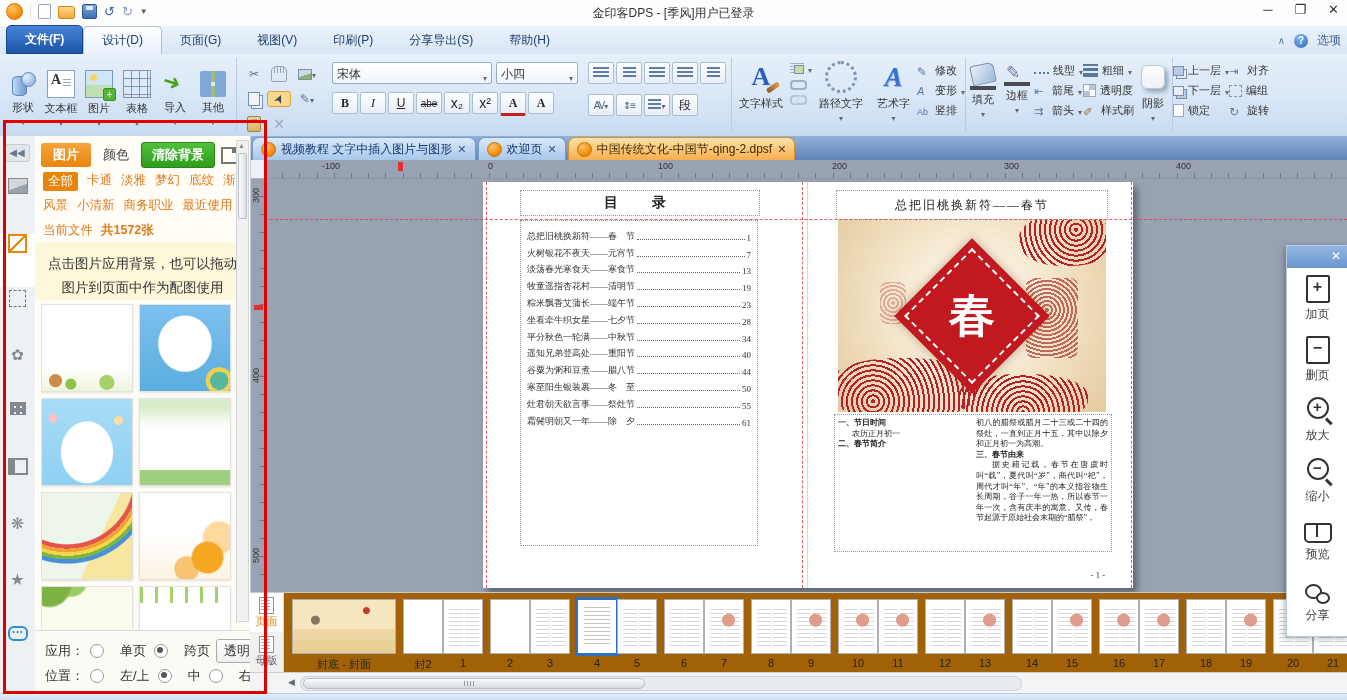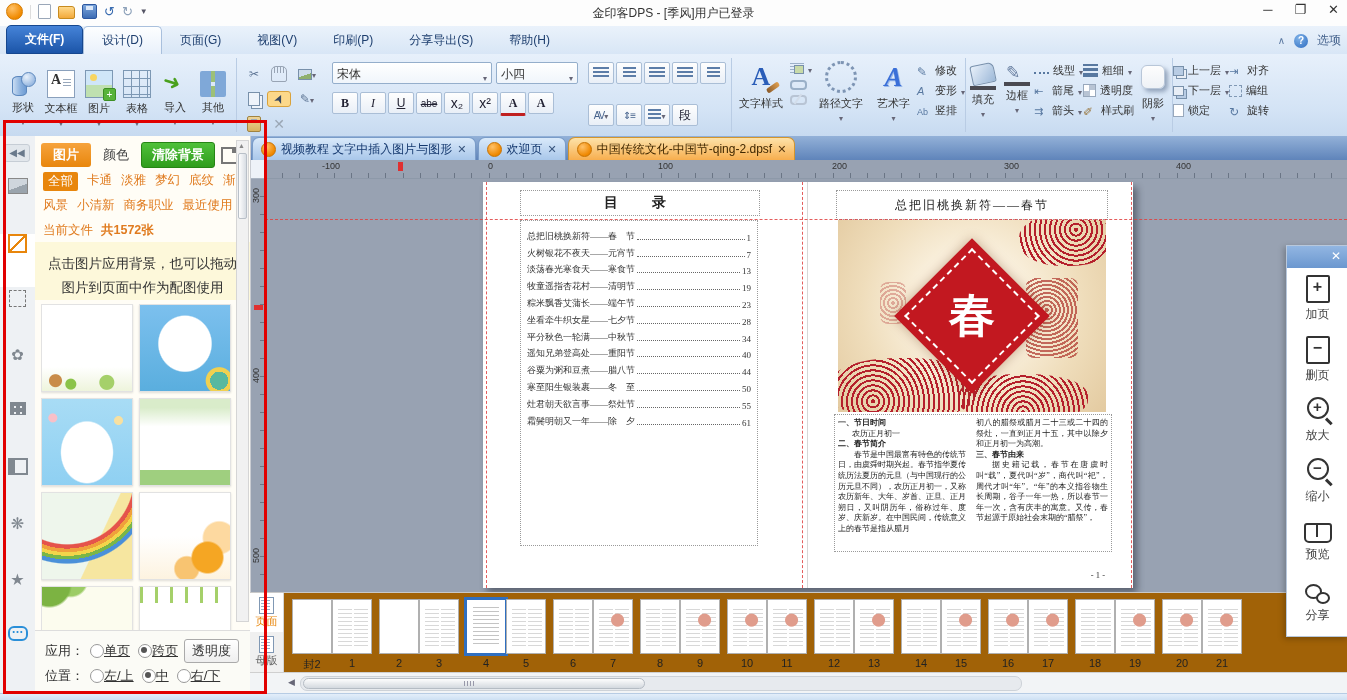--- a/index.html
+++ b/index.html
@@ -69,21 +69,21 @@
   .fmt-row{display:flex;gap:2px;margin-top:4px;}
   .fbtn{min-width:20px;height:20px;background:linear-gradient(#fefefe,#e9eff7);border:1px solid #aabed6;border-radius:2px;display:flex;align-items:center;justify-content:center;font-size:12px;color:#223;padding:0 2px;}
   .fb-b{font-weight:bold;font-family:"Liberation Serif",serif;}
   .fb-i{font-style:italic;font-family:"Liberation Serif",serif;}
   .fb-u{text-decoration:underline;}
   .fb-s{text-decoration:line-through;font-size:10px;}
   .fb-sub,.fb-sup{font-size:14px;}
   .fb-color{border-bottom:3px solid #c02020;line-height:13px;font-weight:bold;font-family:"Liberation Serif",serif;}
   .fb-fill{font-weight:bold;font-family:"Liberation Serif",serif;}
   
-  #grp-para{align-items:flex-start;gap:16px;padding-top:8px;}
+  #grp-para{align-items:flex-start;gap:6px;padding-top:8px;}
   .al{width:16px;height:12px;background:repeating-linear-gradient(#5c7da8 0 2px,transparent 2px 4px);}
   .al.short{background:repeating-linear-gradient(#5c7da8 0 2px,transparent 2px 4px);width:13px;}
   .spc{font-size:10px;color:#44618c;letter-spacing:-1px;}
   
   .bigbtn{display:flex;flex-direction:column;align-items:center;justify-content:flex-start;padding:6px 7px 2px;}
   .big-ic{height:34px;display:flex;align-items:center;justify-content:center;}
   .big-label{font-size:11px;color:#333;margin-top:2px;}
   .ic-tstyle{font-size:26px;font-weight:bold;color:#2a5db8;font-family:"Liberation Serif",serif;position:relative;}
   .ic-tstyle::after{content:"";position:absolute;right:-10px;bottom:2px;width:14px;height:5px;background:linear-gradient(90deg,#8a5a2a,#e0a050);border-radius:2px;transform:rotate(-35deg);}
   .ic-path{width:26px;height:26px;border:3px dotted #7e95b4;border-radius:50%;}
@@ -227,21 +227,21 @@
   .bg5{background:radial-gradient(circle at 28% -18%,transparent 55%,#e5534b 56% 59%,#f0a03c 59% 62%,#f3d54a 62% 65%,#7ab648 65% 68%,#4a90d9 68% 71%,transparent 72%),linear-gradient(115deg,transparent 60%,#f6e6a0 61%),#eef6ec;}
   .bg6{background:radial-gradient(circle at 75% 75%,#f5a623 0 16%,transparent 18%),radial-gradient(circle at 52% 88%,#f8c471 0 13%,transparent 15%),radial-gradient(circle at 88% 52%,#fdd9a0 0 17%,transparent 19%),linear-gradient(#fff 50%,#fdf3e0);}
   .bg7{background:radial-gradient(circle at 8% -2%,#7cb342 0 17%,transparent 19%),radial-gradient(circle at 32% -8%,#9ccc65 0 14%,transparent 16%),#fcfcee;}
   .bg8{background:repeating-linear-gradient(90deg,#a5d06a 0 3px,transparent 3px 15px) top/100% 16px no-repeat,#fff;}
   #panel-bottom{position:absolute;left:0;bottom:0;width:215px;height:62px;background:#fbfbf6;border-top:1px solid #ddd;font-size:13px;color:#333;}
   .pb-row{position:absolute;left:10px;display:flex;align-items:center;gap:6px;white-space:nowrap;}
   #pb-apply{top:8px;}
   #pb-pos{top:36px;}
   .radio{width:12px;height:12px;border:1px solid #999;border-radius:50%;background:#fff;display:inline-block;position:relative;flex:none;}
   .radio.checked::after{content:"";position:absolute;left:2px;top:2px;width:6px;height:6px;border-radius:50%;background:#555;}
-  .ropt{display:flex;align-items:center;gap:0;text-decoration:underline;}
+  .ropt{display:flex;align-items:center;gap:16px;}
   .opacity-btn{border:1px solid #aaa;border-radius:3px;background:linear-gradient(#fff,#eee);padding:2px 7px;font-size:13px;}
   #pscroll{position:absolute;right:1px;top:4px;width:11px;height:480px;background:#f1f1f1;border:1px solid #d5d5d5;}
   #pscroll .pthumb{position:absolute;left:1px;top:12px;width:7px;height:64px;background:linear-gradient(90deg,#fdfdfd,#d8dde3);border:1px solid #b9c0c8;border-radius:2px;}
   #pscroll .parrow{position:absolute;left:0;width:9px;text-align:center;font-size:7px;color:#888;}
 
   
   #red-rect{position:absolute;left:3px;top:120px;width:258px;height:568px;border:3px solid #e10000;z-index:60;pointer-events:none;}
 
   
   #rpanel{position:absolute;left:1286px;top:245px;width:61px;height:390px;background:#fff;border:1px solid #b8c8dc;box-shadow:-2px 2px 6px rgba(0,0,0,.25);z-index:40;}
@@ -724,21 +724,20 @@
         <div class="diamond">
           <div class="spring">春</div>
         </div>
       </div>
       <div class="tframe" id="pr-textf"></div>
       <div class="pcol" id="pcol1">
 
       <div class="ph">一、节日时间</div>
           <div class="pb ind">农历正月初一</div>
           <div class="ph">二、春节简介</div>
-          <div class="pb ind2">春节是中国最富有特色的传统节日，由虞舜时期兴起。春节指华夏传统历法夏历的元旦（与中国现行的公历元旦不同），农历正月初一，又称农历新年、大年、岁首、正旦、正月朔日，又叫阴历年，俗称过年、度岁、庆新岁。在中国民间，传统意义上的春节是指从腊月</div>
         </div>
       <div class="pcol" id="pcol2">
 
       <div class="pb">初八的腊祭或腊月二十三或二十四的祭灶，一直到正月十五，其中以除夕和正月初一为高潮。</div>
           <div class="ph">三、春节由来</div>
           <div class="pb ind2">据史籍记载，春节在唐虞时叫“载”，夏代叫“岁”，商代叫“祀”，周代才叫“年”。“年”的本义指谷物生长周期，谷子一年一热，所以春节一年一次，含有庆丰的寓意。又传，春节起源于原始社会末期的“腊祭”，</div>
         </div>
       <div id="pr-pageno">- 1 -</div>
     </div>
   </div>
@@ -933,20 +932,24 @@
         <span>页面</span>
       </div>
 
       <div class="stab">
         <span class="stic"></span>
         <span>母版</span>
       </div>
     </div>
   <div id="thumbs">
 
+      <div class="thumb cover single ps">
+        <div class="tpage"></div>
+        <span class="tlabel">封底 - 封面</span>
+      </div>
 
       <div class="thumb blank ps">
         <div class="tpage"></div>
         <span class="tlabel">封2</span>
       </div>
 
       <div class="thumb text">
         <div class="tpage"></div>
         <span class="tlabel">1</span>
       </div>

